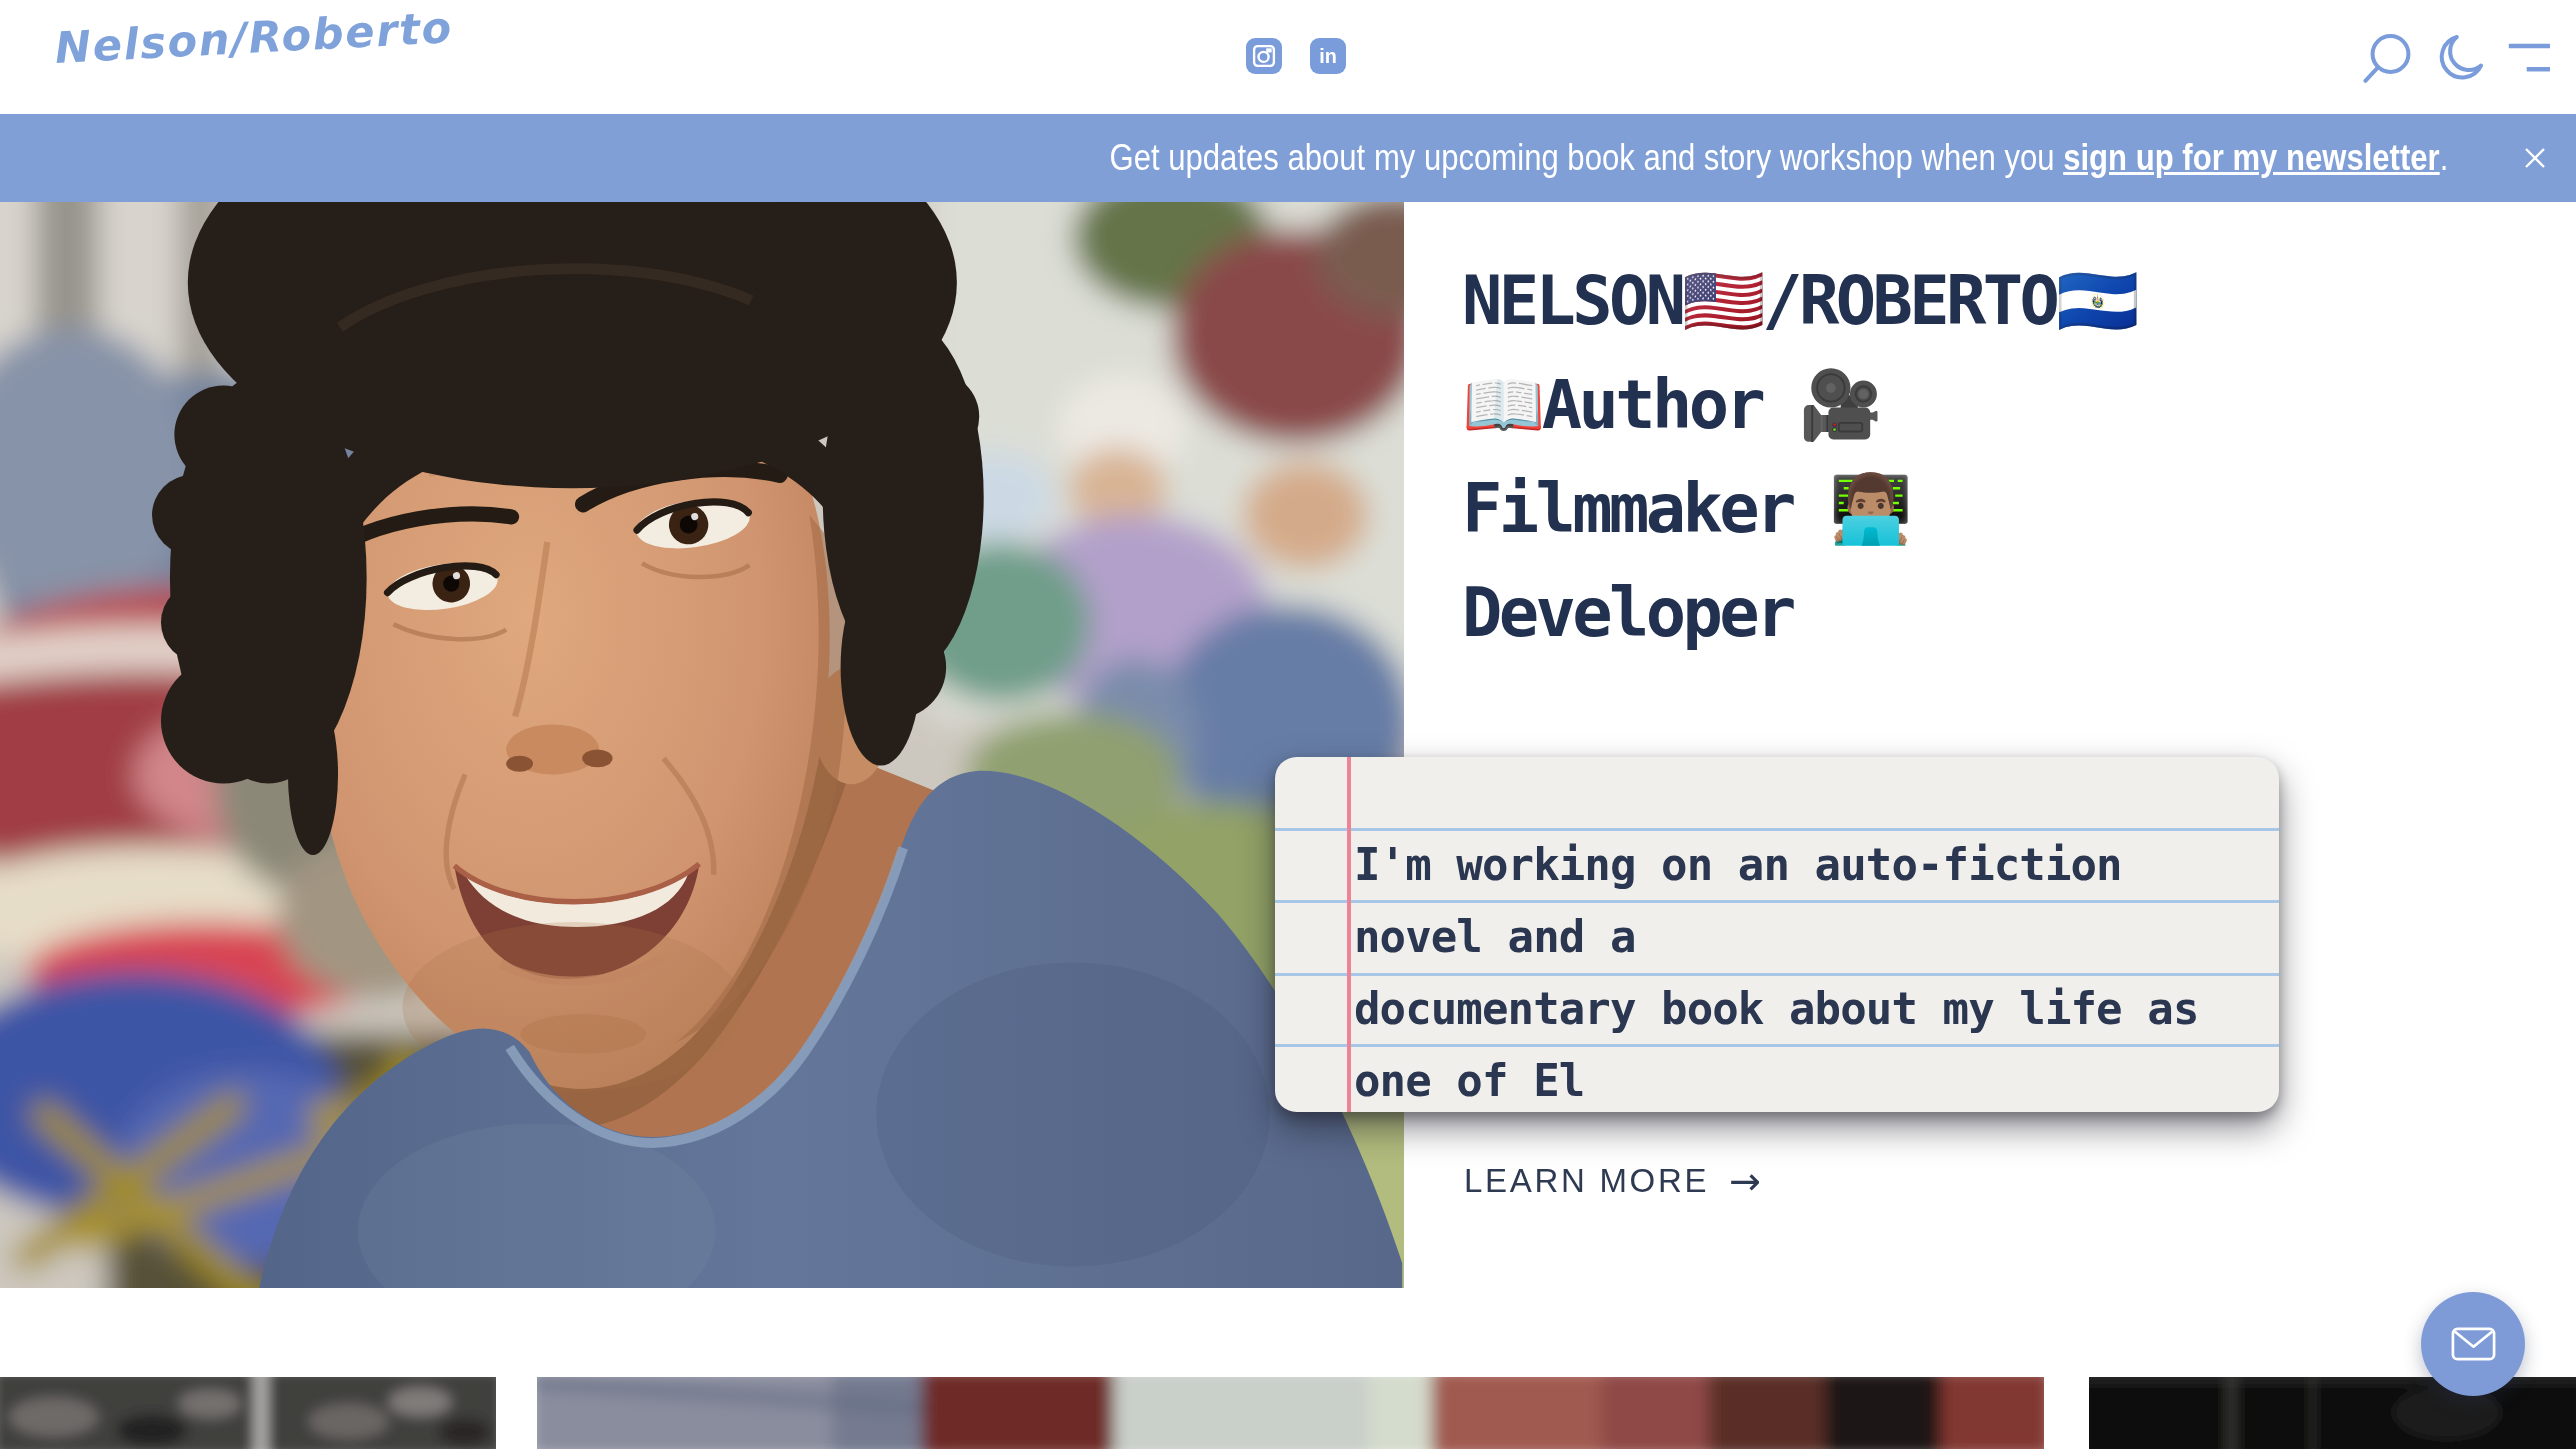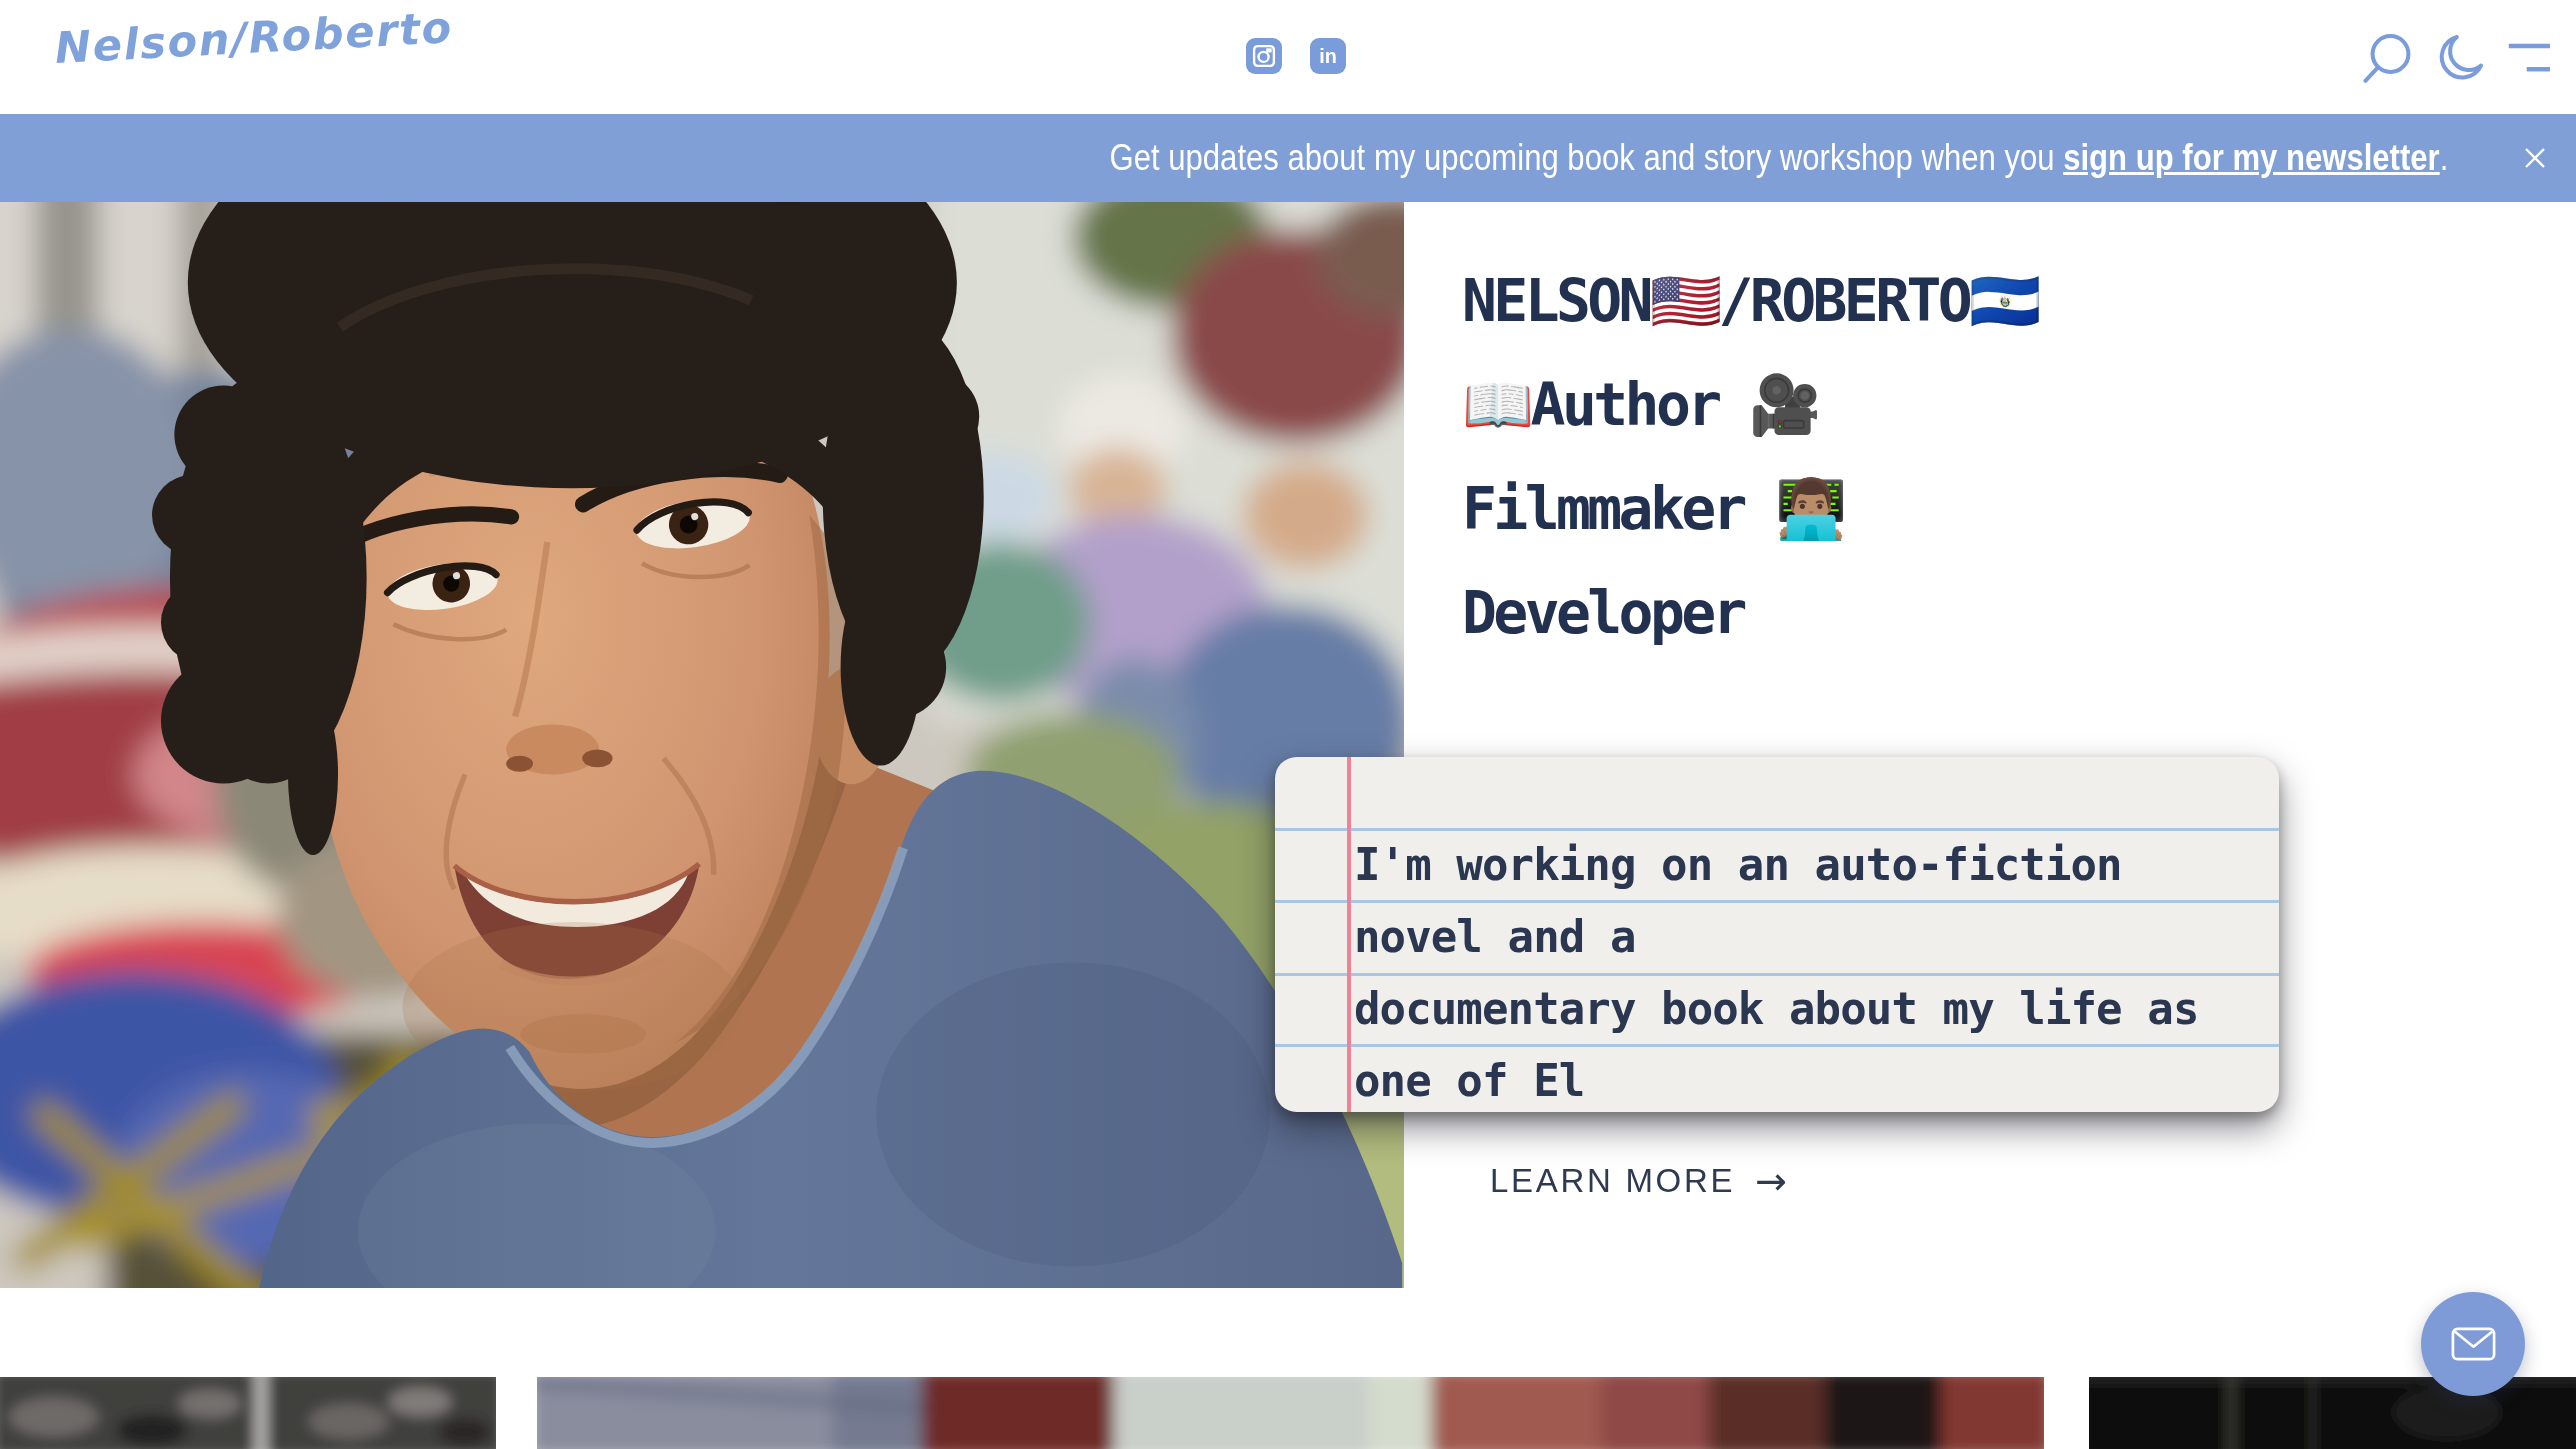--- a/index.html
+++ b/index.html
@@ -21,35 +21,35 @@
           display:flex;align-items:center;justify-content:flex-end;}
   .banner-inner{color:#fff;font-size:37px;transform:scaleX(.84);transform-origin:center;
                 white-space:pre;}
   .banner-inner a{color:#fff;font-weight:bold;text-decoration:underline;cursor:pointer;}
   .banner-close{position:absolute;right:23px;top:26px;width:36px;height:36px;cursor:pointer;}
 
   
   .hero-photo{position:absolute;left:0;top:202px;width:1404px;height:1086px;}
   .hero-title{position:absolute;left:1462px;top:249px;width:1073px;
               font-family:"DejaVu Sans Mono","Liberation Mono",monospace;
-              font-weight:bold;font-size:58px;line-height:104px;letter-spacing:-3.6px;
+              font-weight:bold;font-size:67px;line-height:104px;letter-spacing:-3.6px;
               color:#233150;}
   .note-card{position:absolute;left:1275px;top:757px;width:1004px;height:355px;
              background:#f0efec;border-radius:21.5px;
              box-shadow:0 16px 34px rgba(25,25,35,.5),0 5.4px 10.7px rgba(25,25,35,.3);
              overflow:hidden;}
   .rule{position:absolute;left:0;right:0;height:2.7px;background:#a8c6e8;}
   .rule.r1{top:71px}.rule.r2{top:143px}.rule.r3{top:216px}.rule.r4{top:287px}
   .margin-line{position:absolute;left:72px;top:0;bottom:0;width:3.6px;background:#ee8296;}
   .note-text{position:absolute;left:79px;top:72px;right:18px;
              font-family:"DejaVu Sans Mono","Liberation Mono",monospace;
              font-weight:bold;font-size:44px;line-height:72px;letter-spacing:-0.9px;
              color:#2b3750;}
   .learn-more{position:absolute;left:1464px;top:1159px;display:flex;align-items:center;
-              gap:19.7px;cursor:pointer;color:#2d3a52;margin-left:26px;}
+              gap:19.7px;cursor:pointer;color:#2d3a52;}
   .learn-more .lm-label{font-size:33px;letter-spacing:2.7px;}
   .learn-more .lm-arrow{font-size:38px;font-family:"DejaVu Sans",sans-serif;}
 
   
   .gallery-img{position:absolute;top:1377px;height:72px;cursor:pointer;}
   .g1{left:0;width:496px;}
   .g2{left:537px;width:1507px;}
   .g3{left:2089px;width:487px;}
   .gallery-img svg{display:block;width:100%;height:100%;}
 

